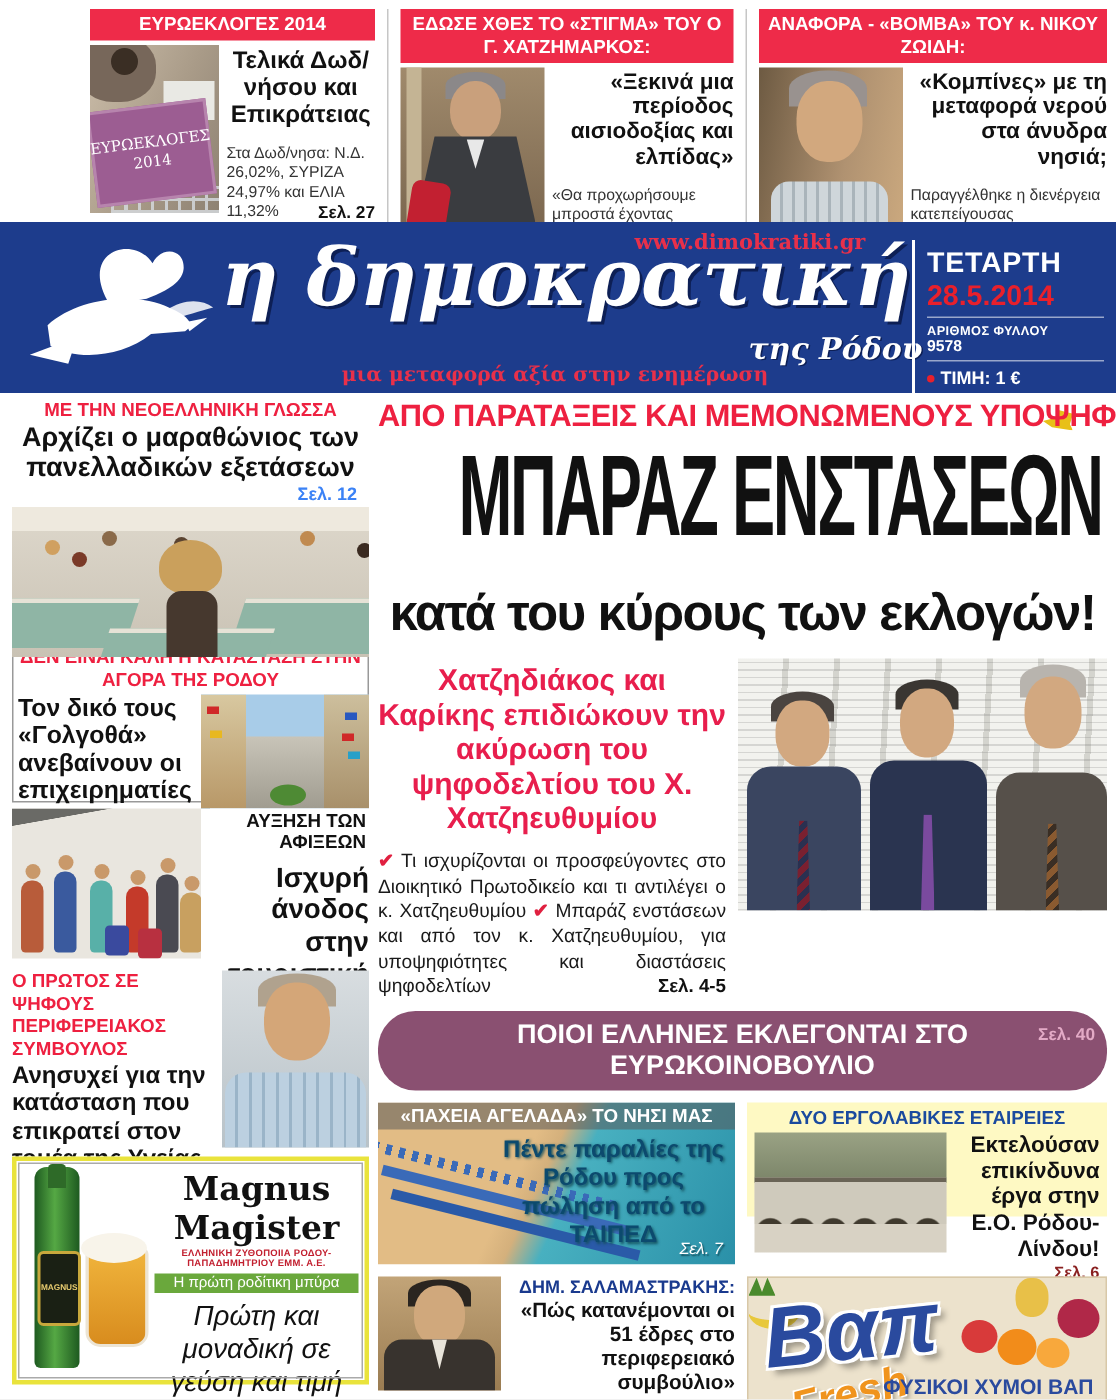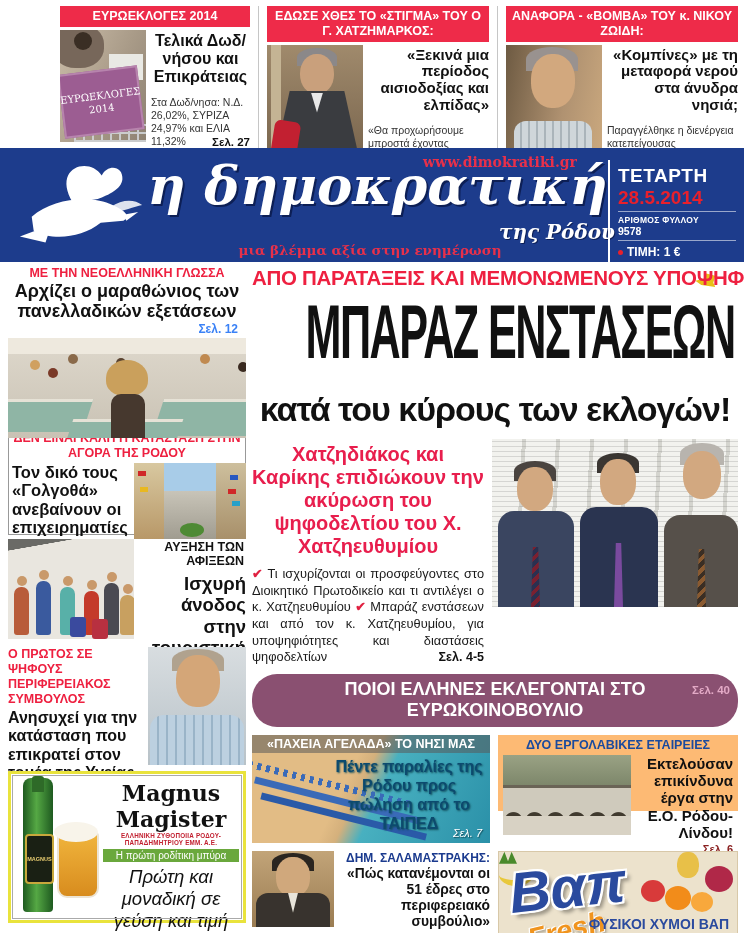--- a/index.html
+++ b/index.html
@@ -172,21 +172,21 @@
   .beach{width:238px;height:108px;position:relative;overflow:hidden;}
   .ph-beach{position:absolute;inset:0;background:linear-gradient(115deg,#e2bc85 0 40%,#d4b07c 46%,#48b0c0 54%,#2a90a8 100%);}
   .bc-beds{position:absolute;left:-6px;top:46px;width:170px;height:7px;transform:rotate(14deg);
            background:repeating-linear-gradient(90deg,#3a6ab8 0 4px,transparent 4px 9px);
            box-shadow:10px 14px 0 #3a6ab8,20px 28px 0 #2a5aa8;}
   .bc-kick{position:absolute;top:0;left:0;right:0;background:rgba(90,90,90,.55);color:#fff;font-weight:bold;
            font-size:12.5px;text-align:center;padding:2px 0;}
   .bc-head{position:absolute;right:6px;top:22px;width:150px;color:#0c4a6e;font-weight:bold;font-size:16px;line-height:1.2;
            text-align:center;text-shadow:1px 1px 2px #14505e;}
   .bc-ref{position:absolute;right:8px;bottom:4px;color:#fff;font-style:italic;font-size:11px;text-shadow:1px 1px 1px #14505e;}
-  .roadbox{flex:1;background:#fdba74;padding:3px 5px;box-sizing:border-box;height:76px;}
+  .roadbox{flex:1;background:#fef9c3;padding:3px 5px;box-sizing:border-box;height:76px;}
   .roadbox .kick-blue{color:#1a4a9e;font-weight:bold;font-size:12.5px;text-align:center;}
   .roadbox .rrow{display:flex;gap:6px;margin-top:3px;}
   .ph-bridge{width:128px;height:80px;background:linear-gradient(#9aa284,#7a8468 42%,#d8d2c4 42%);}
   .br-span{position:absolute;left:0;right:0;top:30px;height:28px;background:#cfcabc;border-top:3px solid #6a6456;
            background-image:radial-gradient(circle at 50% 120%,#403a2e 9px,transparent 10px);background-size:21px 28px;
            background-repeat:repeat-x;background-position:0 bottom;}
   .roadbox h2{margin:0;font-size:15px;line-height:1.15;text-align:right;flex:1;}
   .roadbox .rref{display:block;text-align:right;color:#8a2020;font-weight:bold;font-size:11px;margin-top:2px;}
   .botrow{display:flex;gap:8px;margin-top:8px;}
   .botmid{width:238px;}
@@ -278,21 +278,21 @@
     <svg class="dove" viewBox="0 0 140 100">
       <path d="M62 48 C40 12 78 0 91 20 C97 8 113 10 112 24 C111 34 98 40 87 44 Z" fill="#fff"></path>
       <path d="M20 62 C42 42 82 40 102 50 C116 56 120 62 113 66 L90 68 C70 84 40 86 22 76 Z" fill="#fff"></path>
       <path d="M8 82 L40 70 L34 88 Z" fill="#fff"></path>
       <path d="M113 60 L128 57 L116 66 Z" fill="#fff"></path>
       <path d="M100 52 C112 44 124 44 132 50 C124 52 112 56 104 58 Z" fill="#fff" opacity=".85"></path>
     </svg>
     <div class="mast-web">www.dimokratiki.gr</div>
     <h1 class="mast-title">η δημοκρατική</h1>
     <div class="mast-sub">της Ρόδου</div>
-    <div class="mast-tag">μια βλέμμα αξία στην ενημέρωση</div>
+    <div class="mast-tag">μια μεταφορά αξία στην ενημέρωση</div>
     <div class="mast-right">
       <div class="mr-day">ΤΕΤΑΡΤΗ</div>
       <div class="mr-date">28.5.2014</div>
       <div class="mr-il">ΑΡΙΘΜΟΣ ΦΥΛΛΟΥ</div>
       <div class="mr-in">9578</div>
       <div class="mr-price">
         <span class="mr-dot"></span>
         <span>ΤΙΜΗ: 1 €</span>
       </div>
       <div class="elta-row">

